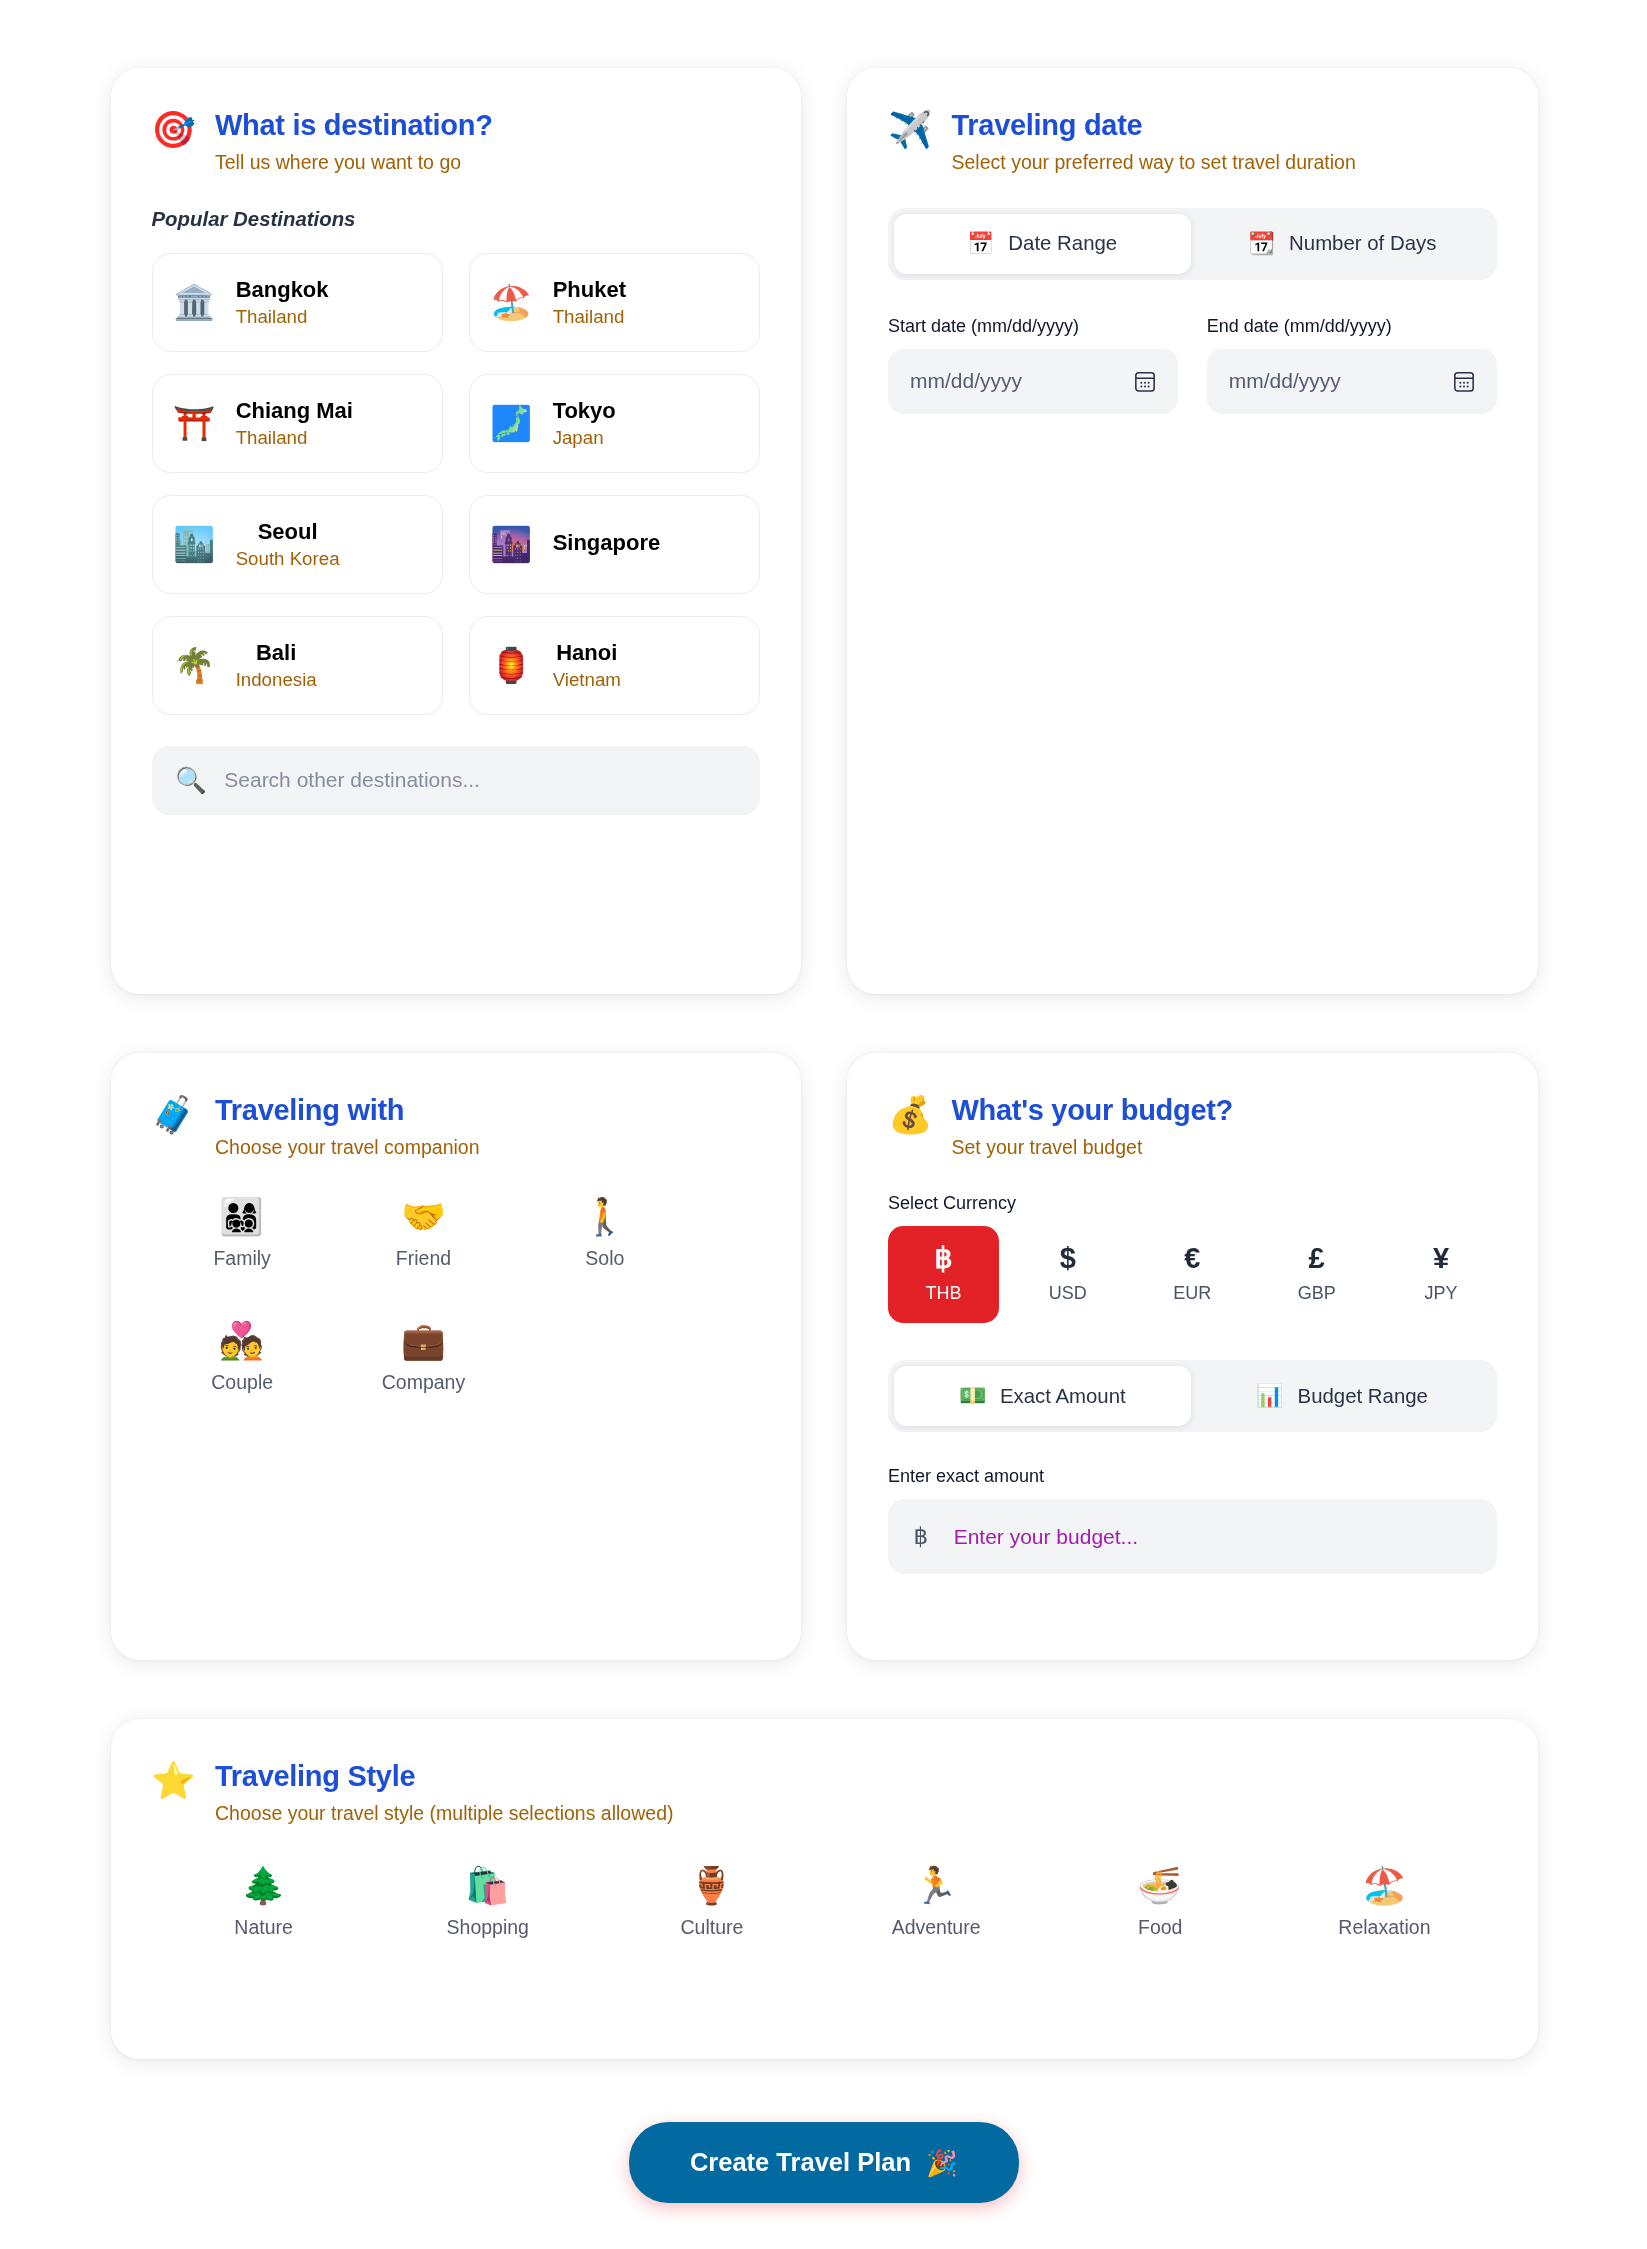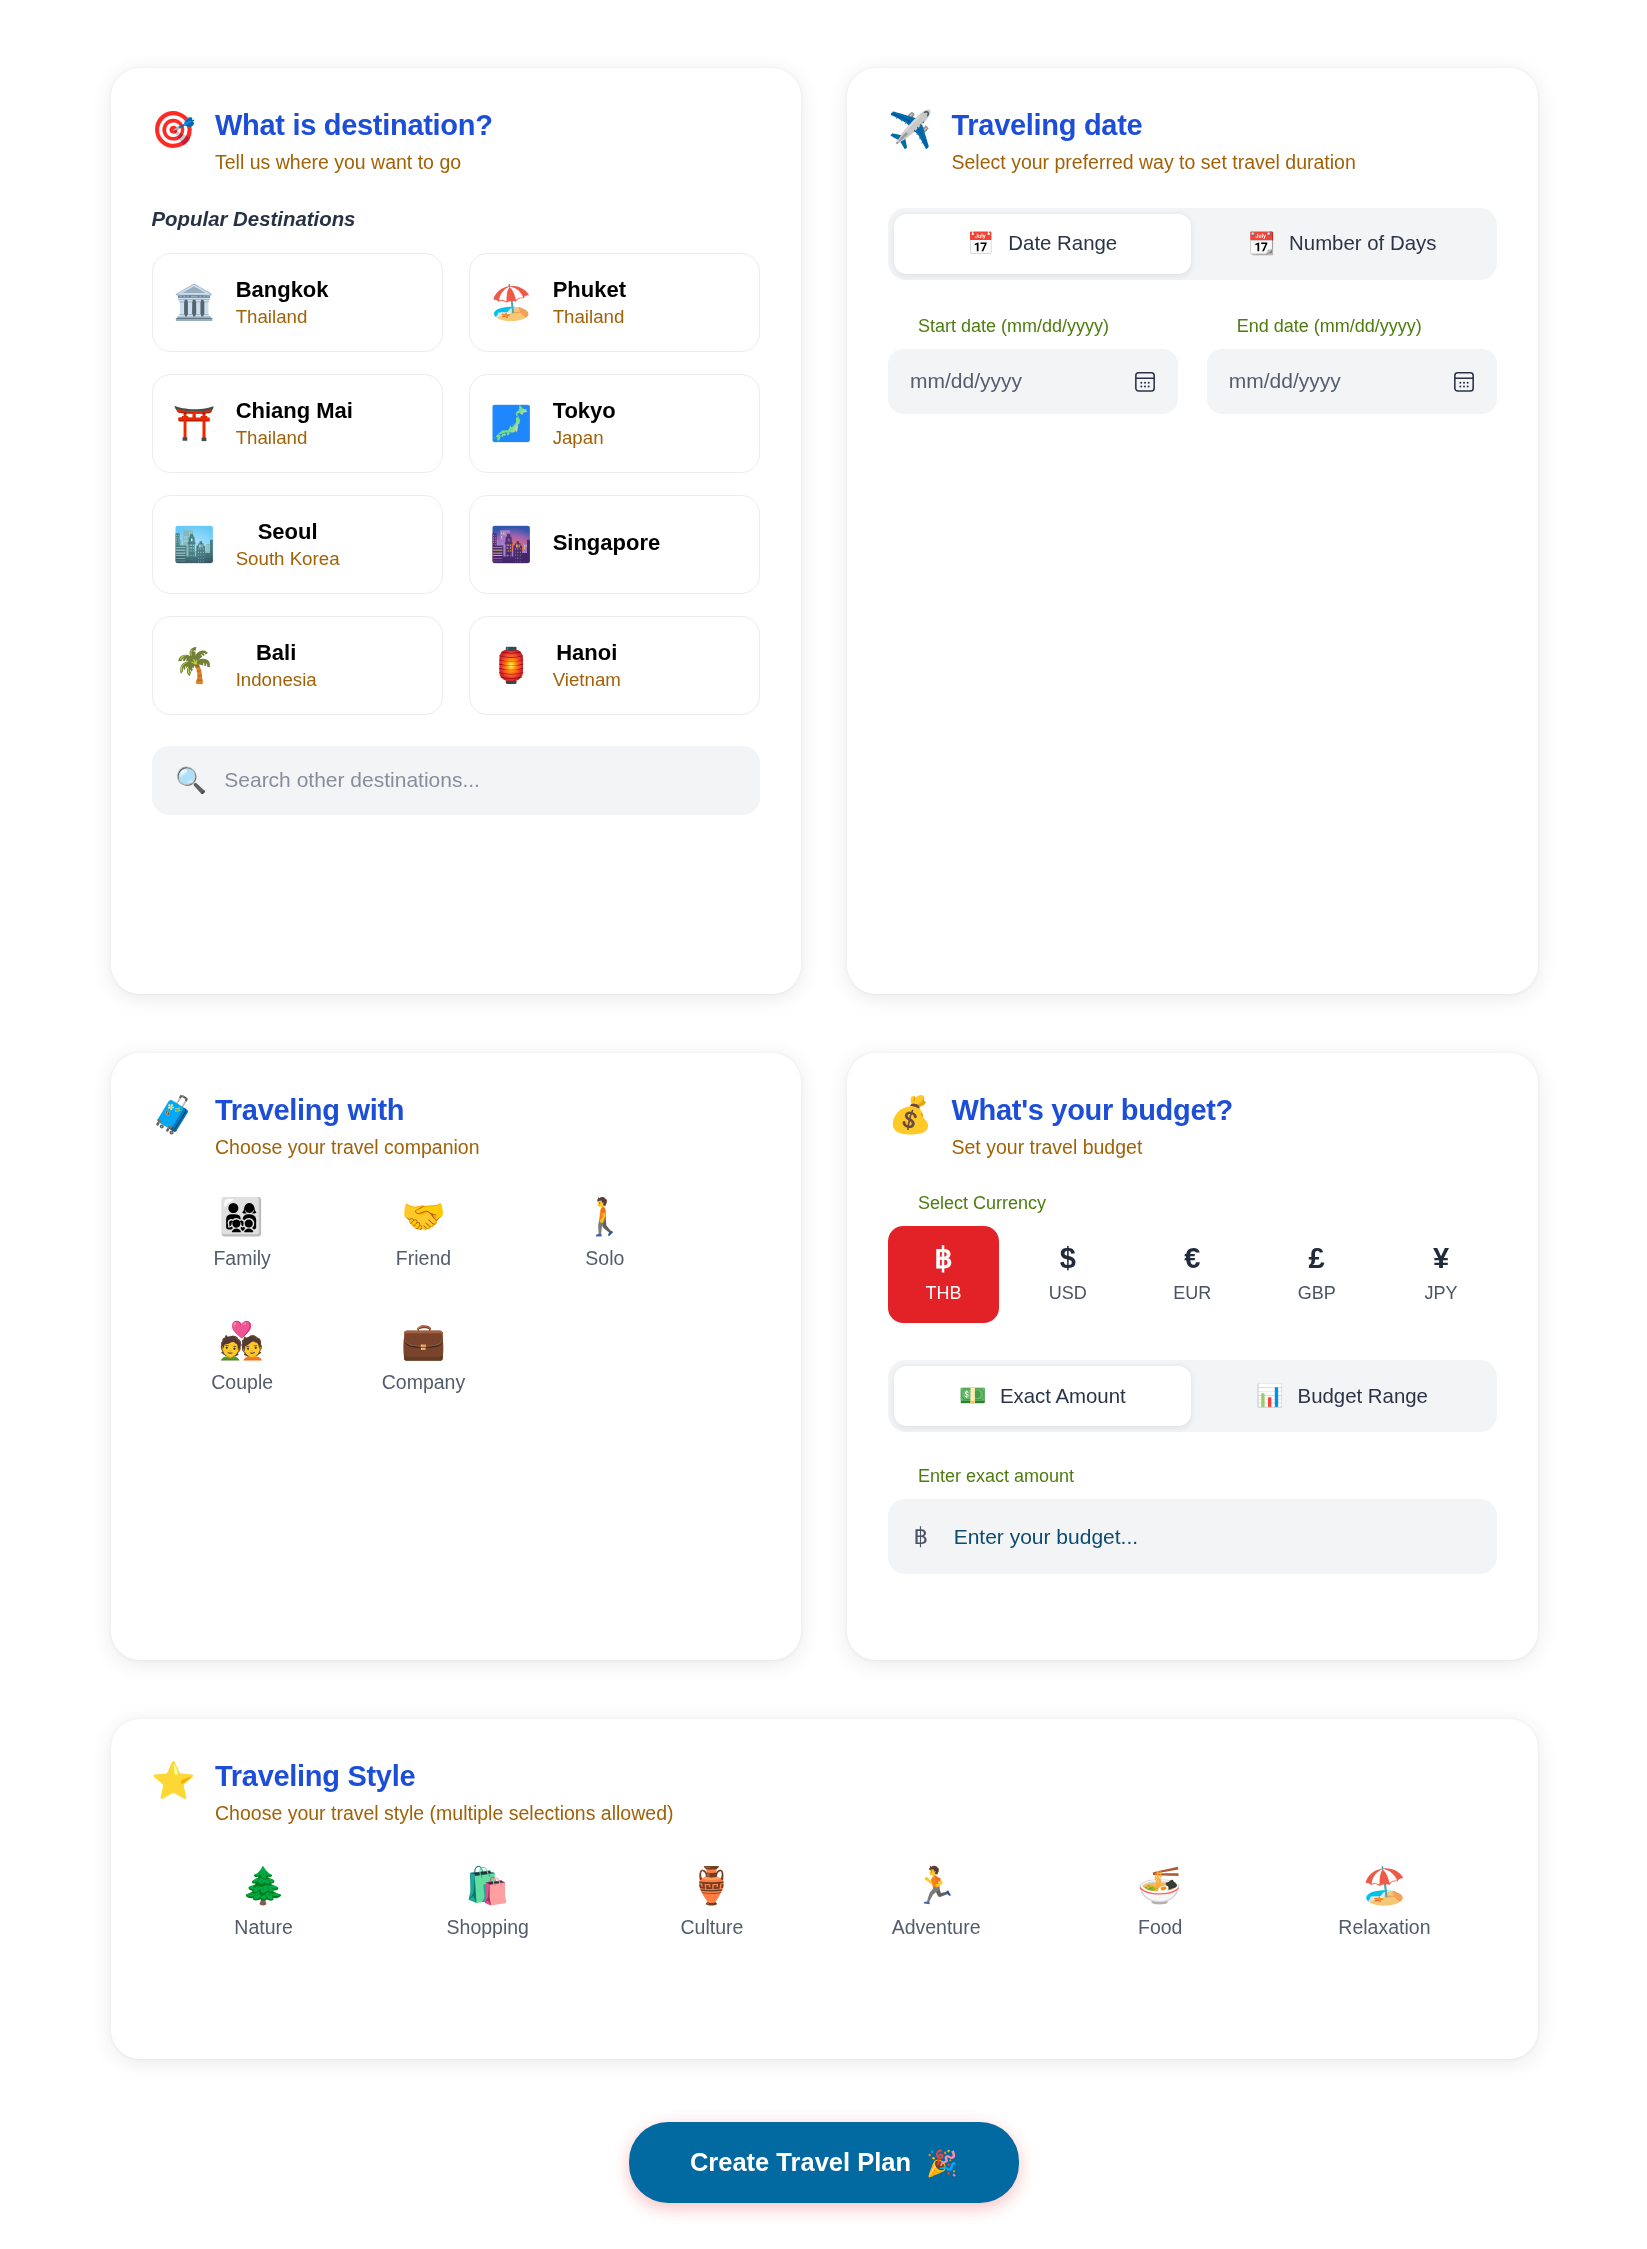--- a/index.html
+++ b/index.html
@@ -76,23 +76,22 @@
   
   .section-label {
     font-size: 20.4px;
     font-weight: 700;
     color: #283245;
     margin-bottom: 22px;
     font-style: italic;
   }
   .field-label {
     font-size: 18px;
-    color: #4d7c0f;
+    color: #0f172a;
     margin-bottom: 12px;
-    margin-left: 30px;
   }
 
   
   .dest-grid {
     display: grid;
     grid-template-columns: 1fr 1fr;
     gap: 22px 25.5px;
   }
   .dest-chip {
     display: flex;
@@ -263,21 +262,21 @@
     padding: 24px 25.5px;
     cursor: text;
   }
   .amount-sym {
     font-size: 23px;
     color: #4a5363;
     font-weight: 400;
   }
   .amount-ph {
     font-size: 21px;
-    color: #0c4a6e;
+    color: #a21caf;
   }
   .budget-spacer { margin-top: 34px; }
 
   
   .cta-wrap {
     display: flex;
     justify-content: center;
     margin-top: 63px;
   }
   .cta {

